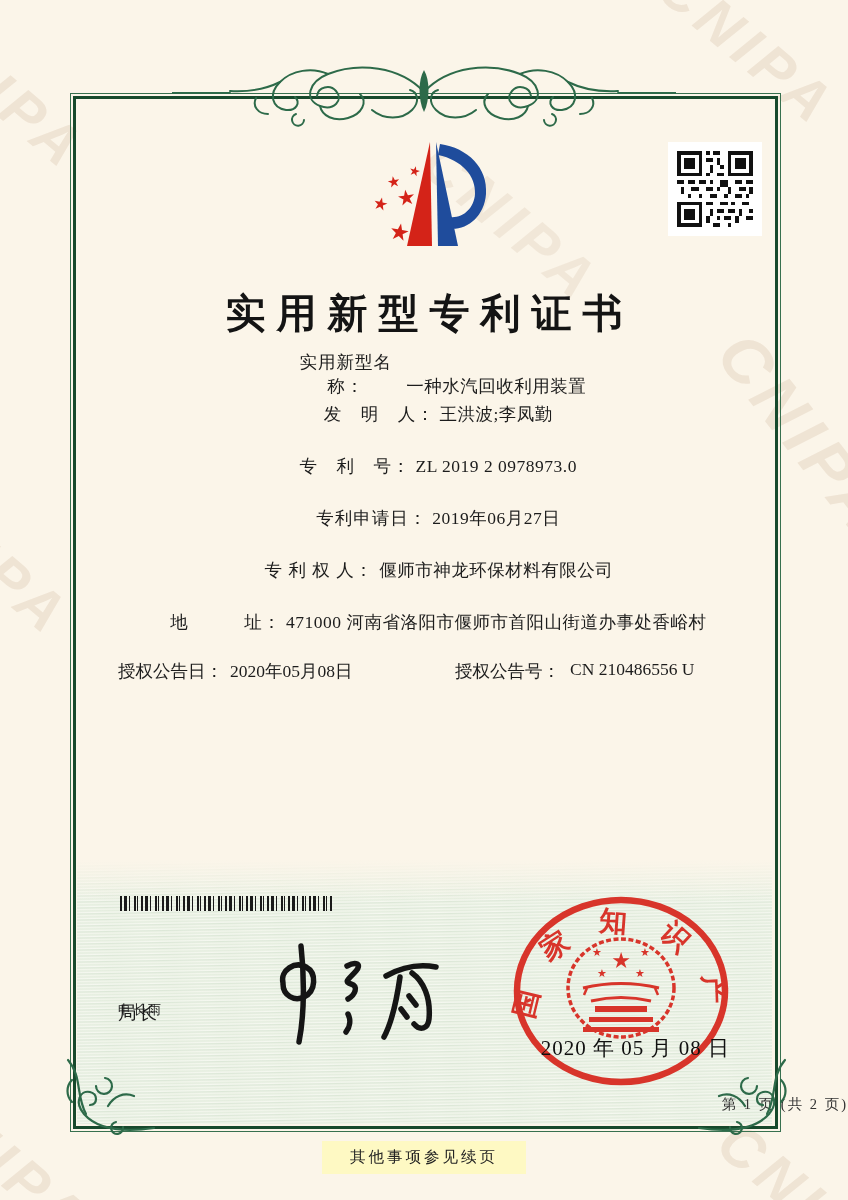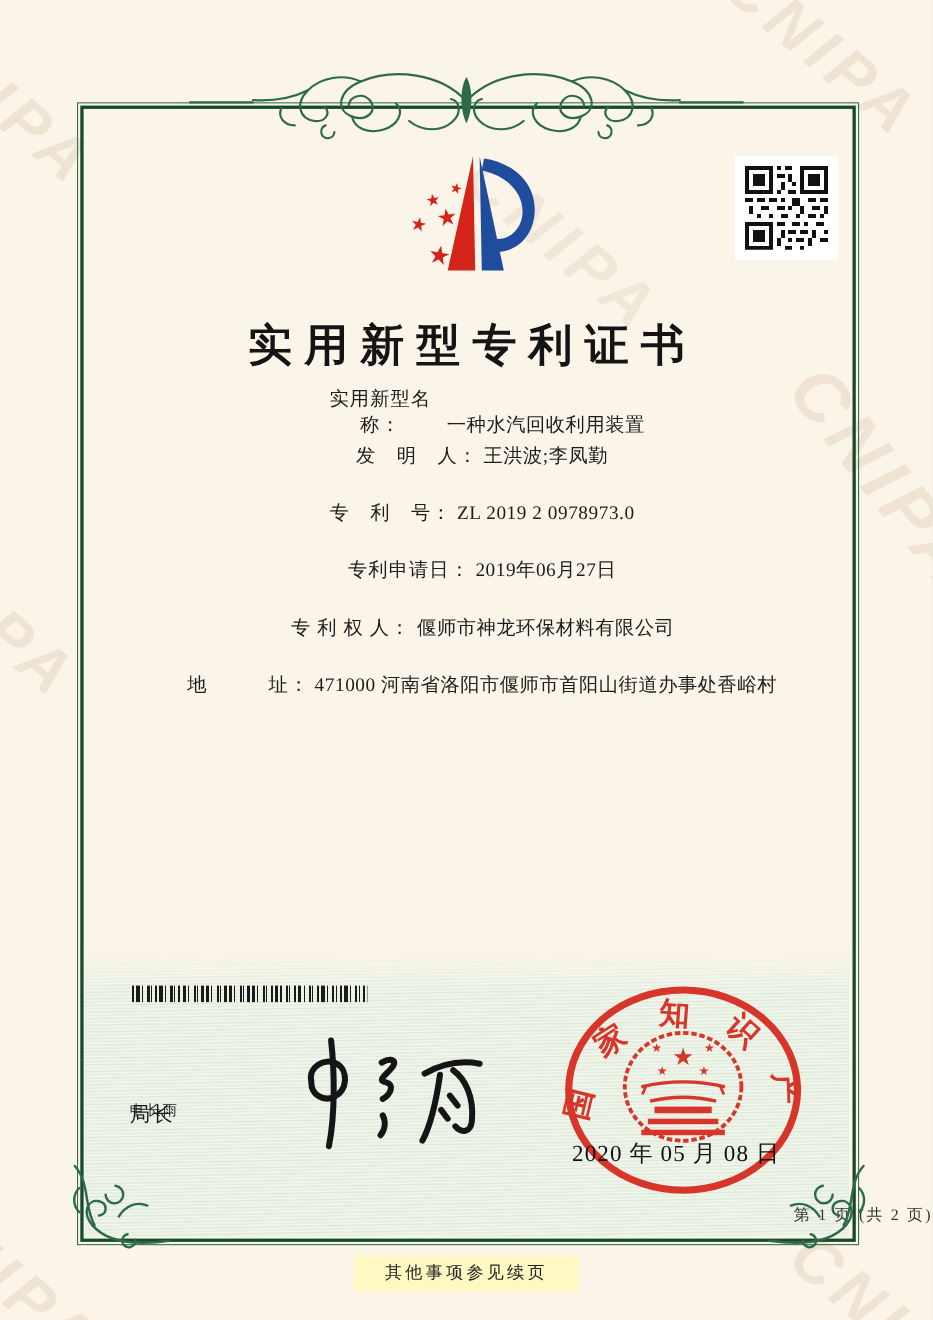--- a/index.html
+++ b/index.html
@@ -86,21 +86,21 @@
       #1a1a1a 17px 18px, transparent 18px 21px);
   }
   
   .signer-title{position:absolute; left:118px; top:964px; font-size:18.5px; z-index:3; letter-spacing:2px;margin-top:36px;}
   .signer-name{position:absolute; left:118px; top:1001px; font-size:13px; z-index:3; letter-spacing:2px;}
   .signature{position:absolute; left:252px; top:936px; z-index:4;}
   
   .seal{position:absolute; left:505px; top:876px; z-index:5; opacity:0.93;}
   .seal-date{
     position:absolute; left:520px; top:1034px; width:210px; z-index:6;
-    font-size:21px; letter-spacing:1px; color:#101010; text-align:left;
+    font-size:21px; letter-spacing:1px; color:#101010; text-align:right;
   }
   
   .page-num{
     position:absolute; left:0; right:0; top:1095px; z-index:3;
     text-align:right; font-size:14.5px; letter-spacing:2px; color:#333;
   }
   .cont-note{
     position:absolute; left:0; right:0; top:1141px; z-index:3; text-align:center;
   }
   .cont-note span{
@@ -210,20 +210,26 @@
     <span class="fl">专利申请日：</span>
     <span class="fv">2019年06月27日</span>
   </div>
   <div class="field-row" style="top:558px">
     <span class="fl">专 利 权 人：</span>
     <span class="fv">偃师市神龙环保材料有限公司</span>
   </div>
   <div class="field-row" style="top:610px">
     <span class="fl">地　　　址：</span>
     <span class="fv">471000 河南省洛阳市偃师市首阳山街道办事处香峪村</span>
+  </div>
+  <div class="grant-row">
+    <span class="g1">授权公告日：</span>
+    <span class="g2">2020年05月08日</span>
+    <span class="g3">授权公告号：</span>
+    <span class="g4">CN 210486556 U</span>
   </div>
 
 
   <div class="barcode"></div>
 
   <div class="signer-title">局长</div>
   <div class="signer-name">申长雨</div>
 
   <svg class="signature" width="200" height="112" viewBox="0 0 200 112">
     <g stroke="#151515" stroke-width="5.5" fill="none" stroke-linecap="round" stroke-linejoin="round">

